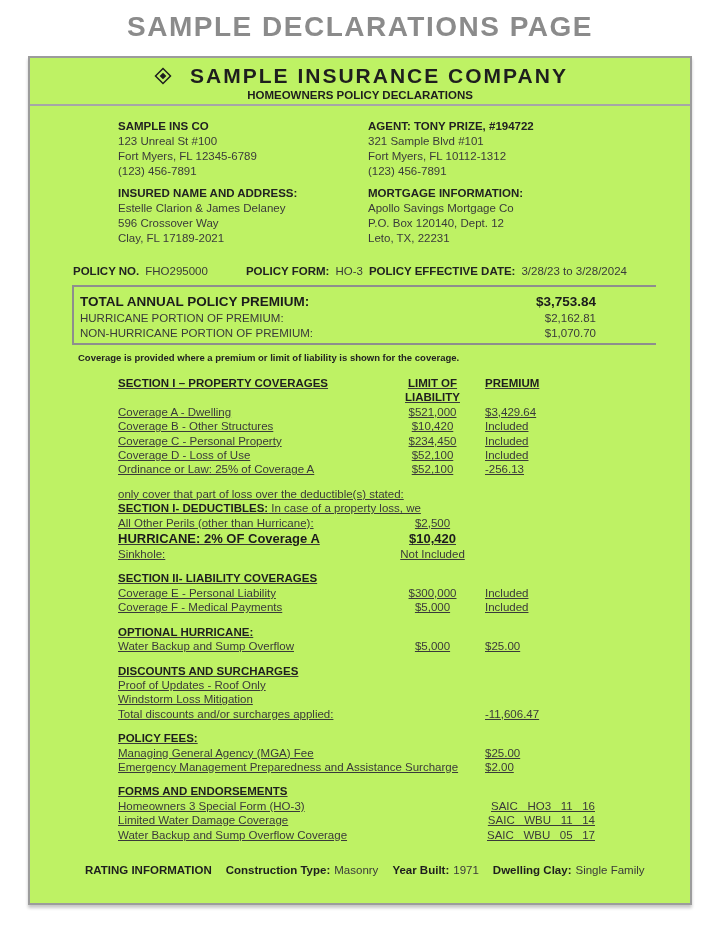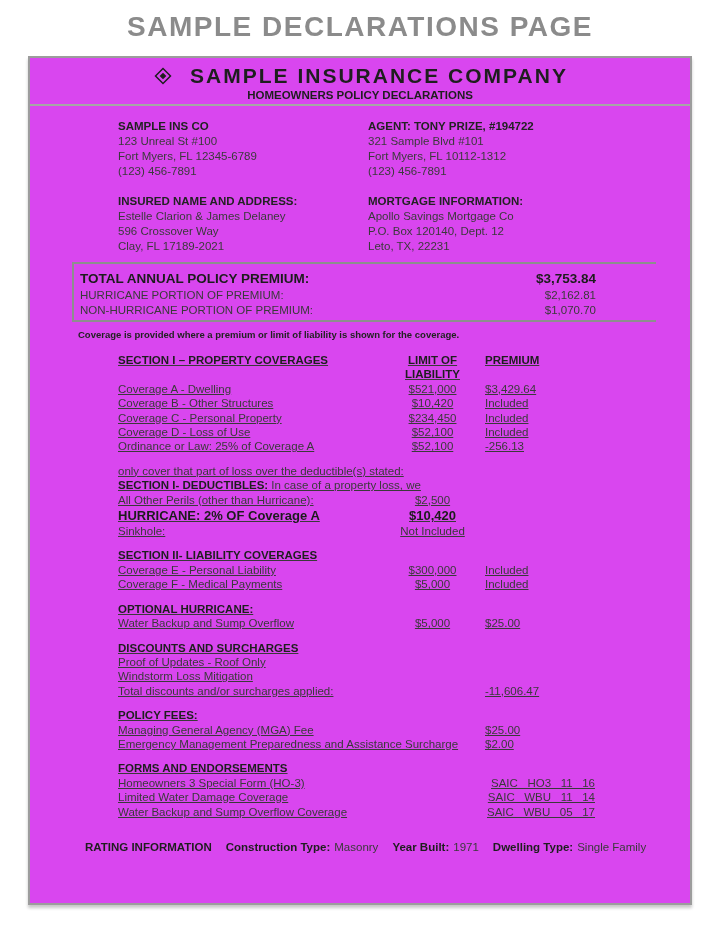--- a/index.html
+++ b/index.html
@@ -8,35 +8,35 @@
     font-family:"Liberation Sans", sans-serif; color:#333;
     -webkit-font-smoothing:antialiased;
   }
   .page-title {
     margin-top:11px; text-align:center;
     font-size:28px; font-weight:bold; letter-spacing:1.5px;
     color:#8b8b8b;
   }
   .doc-box {
     position:absolute; left:28px; top:56px; width:660px; height:845px;
-    border:2px solid #9c9c9c; background:#d946ef;
+    border:2px solid #9c9c9c; background:#bef264;
     box-shadow:0 3px 3px #c8c8c8;
   }
   
   .box-header {
     text-align:center; padding-top:6px; padding-bottom:3px;
     border-bottom:2px solid #a6a6a6;
   }
   .company-row { display:flex; align-items:center; justify-content:center; gap:16px; }
   .logo { width:22px; height:22px; flex:0 0 auto; }
   .company-name { font-size:21px; font-weight:bold; letter-spacing:2px; color:#1e1e1e; }
   .box-subtitle { font-size:11.5px; font-weight:bold; color:#1e1e1e; margin-top:1px; }
 
   
-  .contacts { margin:13px 0 0 88px; display:grid; grid-template-columns:250px auto; row-gap:15px; }
+  .contacts { margin:13px 0 0 88px; display:grid; grid-template-columns:250px auto; row-gap:7px; }
   .contact-block { font-size:11.5px; line-height:15px; color:#3a3a3a; }
   .contact-block .hdr { font-weight:bold; color:#222; }
 
   
   .policy-line { margin:19px 0 0 43px; font-size:11.5px; color:#3a3a3a; }
   .policy-line b { color:#222; }
   .policy-gap { display:inline-block; width:38px; }
   .policy-sp { display:inline-block; width:6px; }
 
   
@@ -105,20 +105,23 @@
       <div>Clay, FL 17189-2021</div>
     </div>
     <div class="contact-block">
       <div class="hdr">MORTGAGE INFORMATION:</div>
       <div>Apollo Savings Mortgage Co</div>
       <div>P.O. Box 120140, Dept. 12</div>
       <div>Leto, TX, 22231</div>
     </div>
   </div>
 
+  <div class="policy-line">
+    <b>POLICY NO.</b><span class="policy-sp"></span><span>FHO295000</span><span class="policy-gap"></span><b>POLICY FORM:</b><span class="policy-sp"></span><span>HO-3</span><span class="policy-sp"></span><b>POLICY EFFECTIVE DATE:</b><span class="policy-sp"></span><span>3/28/23 to 3/28/2024</span>
+  </div>
 
   <div class="premium-box">
     <div class="premium-row total">
       <span>TOTAL ANNUAL POLICY PREMIUM:</span>
       <span>$3,753.84</span>
     </div>
     <div class="premium-row">
       <span>HURRICANE PORTION OF PREMIUM:</span>
       <span>$2,162.81</span>
     </div>
@@ -242,16 +245,16 @@
         <span class="code">SAIC   WBU   11   14</span>
       </div>
       <div class="t-row">
         <span class="c1">Water Backup and Sump Overflow Coverage</span>
         <span class="code">SAIC   WBU   05   17</span>
       </div>
     </div>
   </div>
 
   <div class="rating-line">
-    <b>RATING INFORMATION</b><span class="r-gap"></span><b>Construction Type:</b><span class="r-sp"></span><span>Masonry</span><span class="r-gap"></span><b>Year Built:</b><span class="r-sp"></span><span>1971</span><span class="r-gap"></span><b>Dwelling Type:</b><span class="r-sp"></span><span>Single Family</span>
+    <b>RATING INFORMATION</b><span class="r-gap"></span><b>Construction Type:</b><span class="r-sp"></span><span>Masonry</span><span class="r-gap"></span><b>Year Built:</b><span class="r-sp"></span><span>1971</span><span class="r-gap"></span><b>Dwelling Clay:</b><span class="r-sp"></span><span>Single Family</span>
   </div>
 
 </div>
 
 </body></html>

